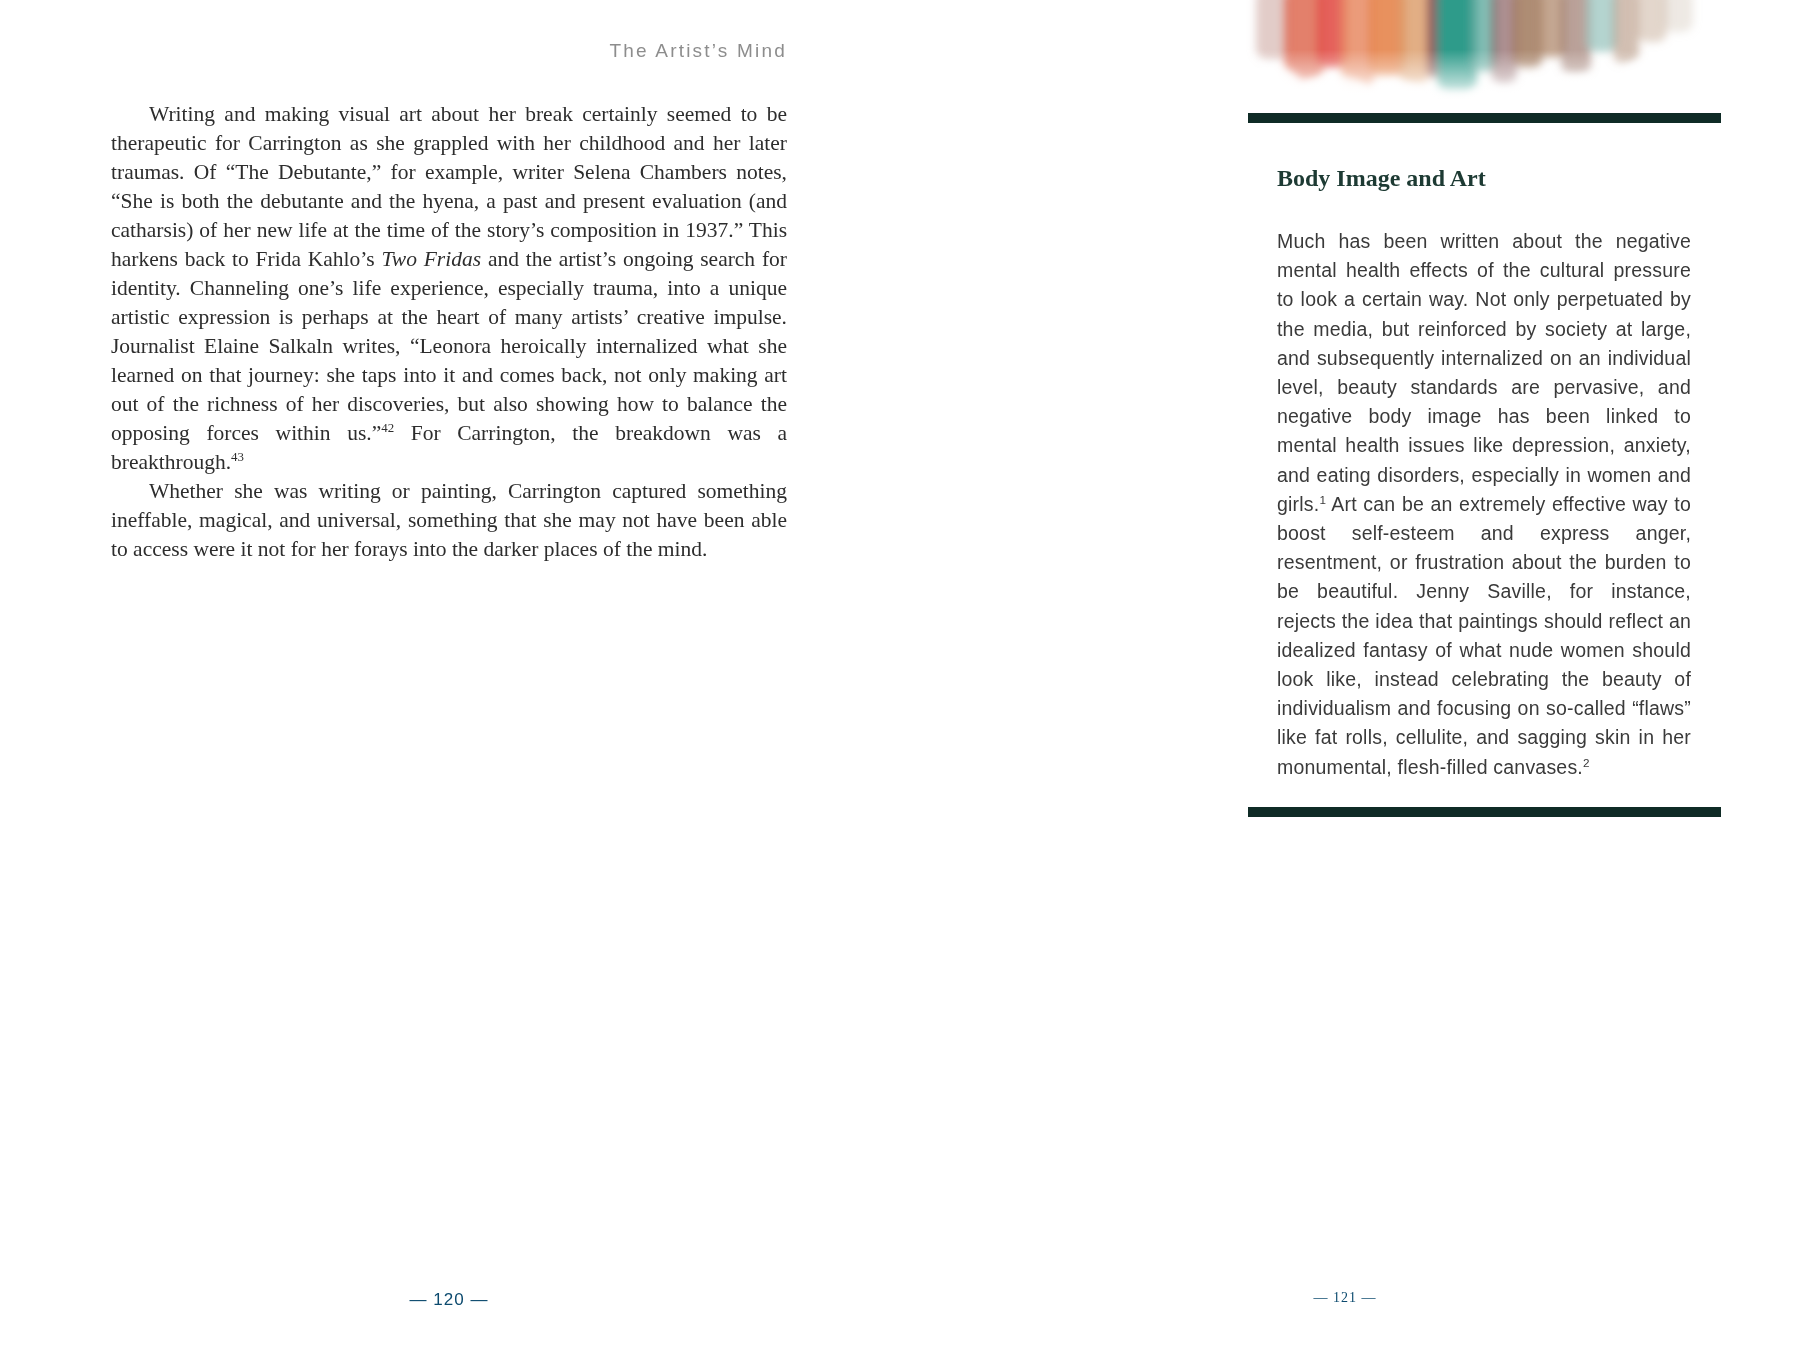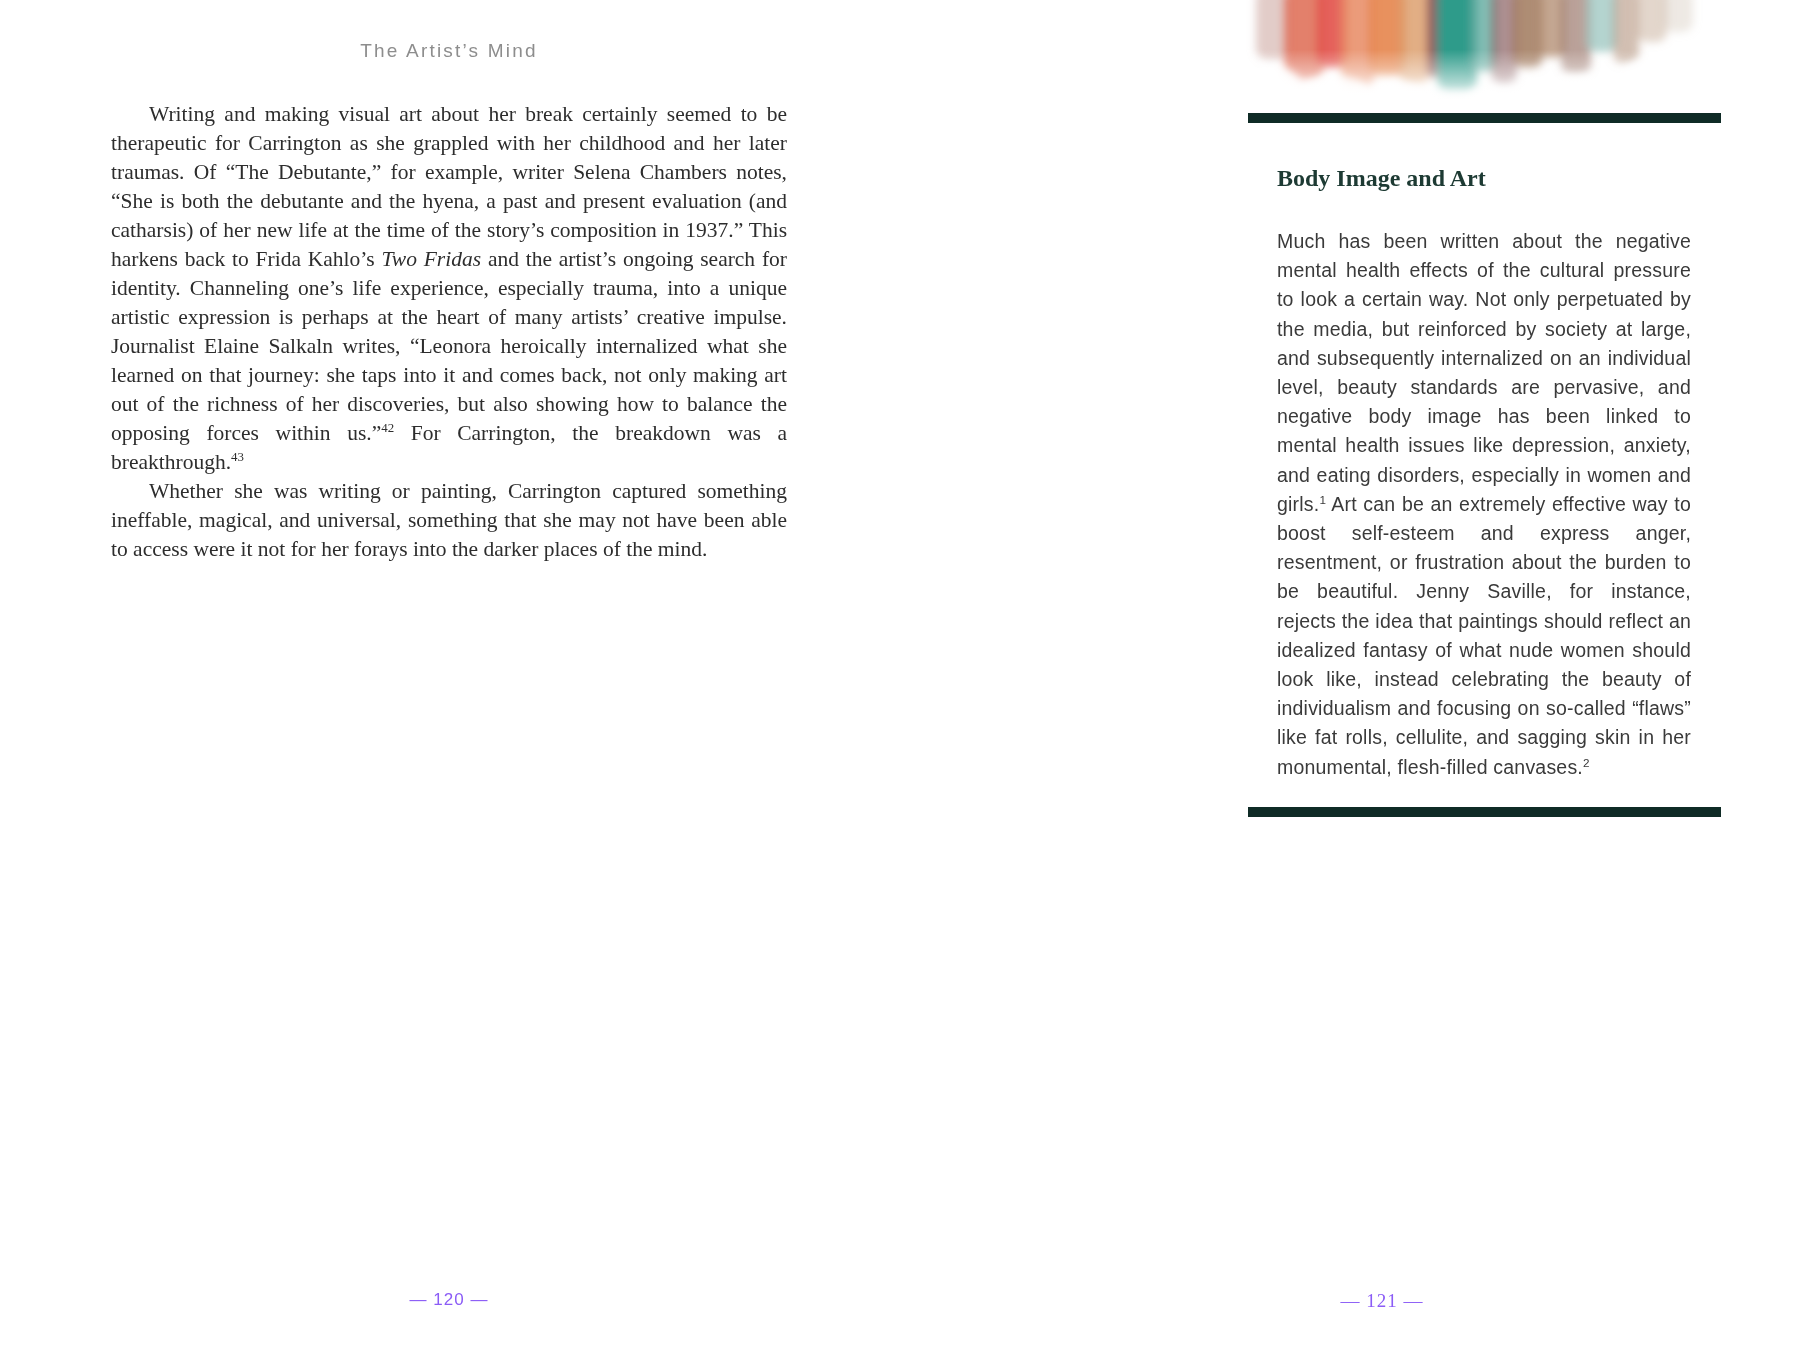--- a/index.html
+++ b/index.html
@@ -8,21 +8,21 @@
     position:relative;
     width:1800px; height:1350px;
     background:#ffffff;
     overflow:hidden;
     font-family:"Liberation Serif","DejaVu Serif",serif;
   }
 
   
   .running-header {
     position:absolute; left:111px; top:40px; width:676px;
-    text-align:center;
+    text-align:right;
     font-family:"Liberation Sans","DejaVu Sans",sans-serif;
     font-size:19px; font-weight:300;
     letter-spacing:2.2px;
     color:#8d8d8d;
   }
   .body-text {
     position:absolute; left:111px; top:100px; width:676px;
     font-size:21.5px; line-height:29px;
     color:#2d2d2d;
     text-align:justify;
@@ -34,31 +34,31 @@
     font-size:0.6em;
     vertical-align:super;
     line-height:0;
     letter-spacing:0;
   }
 
   .folio {
     position:absolute; top:1290px; width:676px;
     text-align:center;
     font-size:17px;
-    color:#8b5cf6;
+    color:#0c4a6e;
     letter-spacing:1px;
   }
   .folio.left-folio {
     left:111px;
     font-family:"Liberation Sans","DejaVu Sans",sans-serif;
   }
   .folio.right-folio {
-    left:1044px;
+    left:1007px;
     font-family:"Liberation Serif","DejaVu Serif",serif;
-    font-size:19px;
+    font-size:14px;
   }
 
   
   .artwork {
     position:absolute; left:1240px; top:0; width:480px; height:110px;
   }
   .artwork svg { display:block; width:100%; height:100%; }
 
   .rule-bar {
     position:absolute; left:1248px; width:473px; height:10px;

